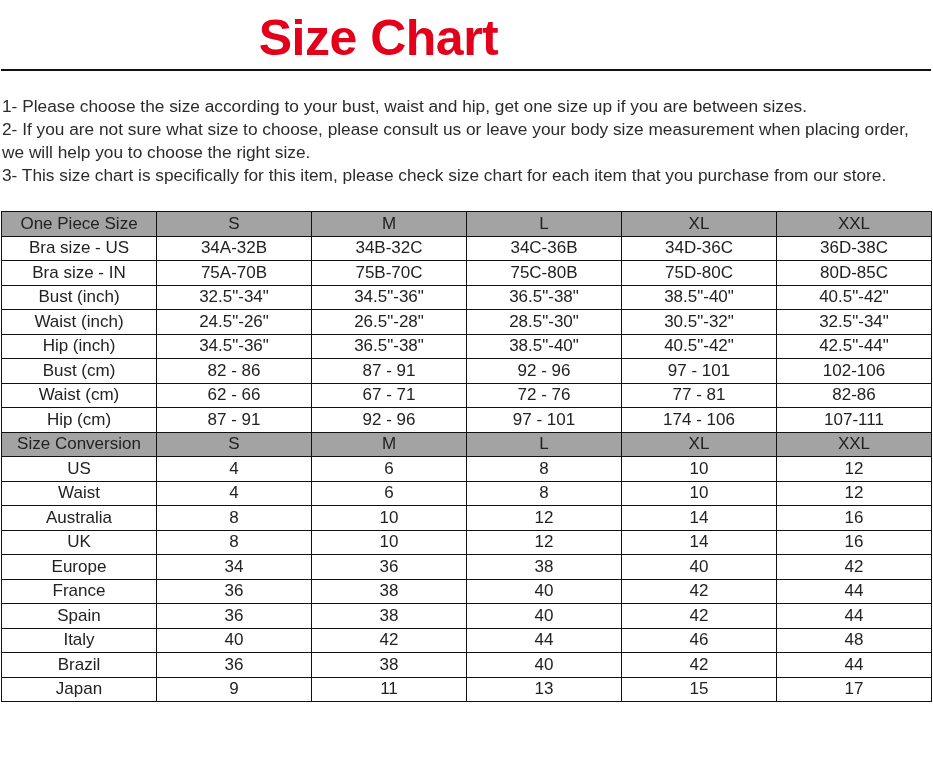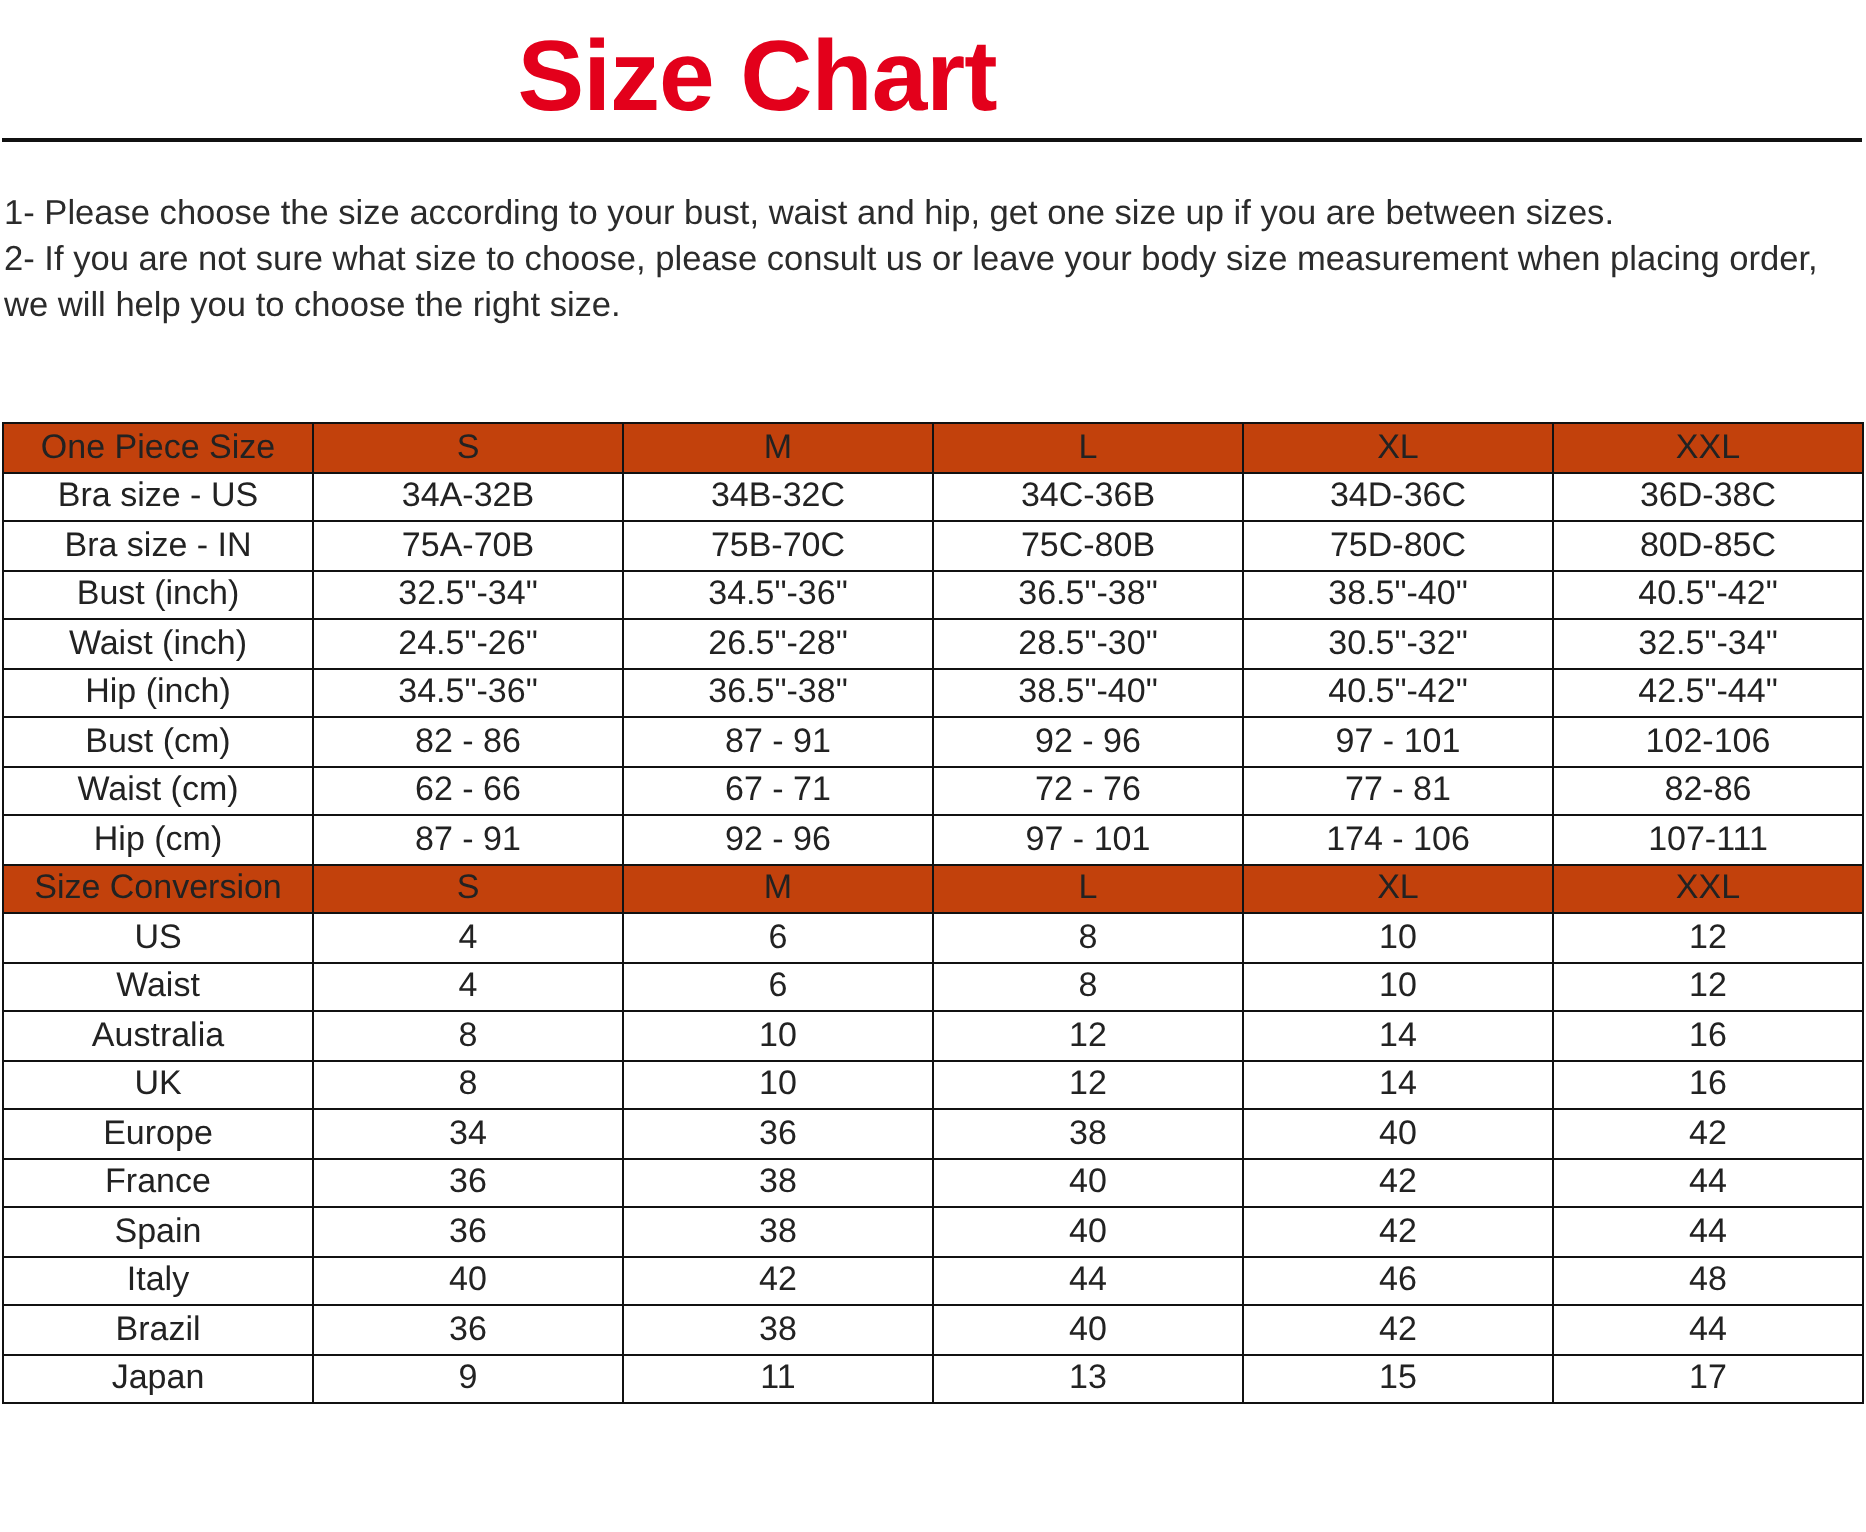--- a/index.html
+++ b/index.html
@@ -62,35 +62,36 @@
       padding: 0;
       text-align: center;
       vertical-align: middle;
       font-size: 17px;
       line-height: 20px;
       color: #222222;
       white-space: nowrap;
       overflow: hidden;
     }
     table.size-table tr.header-row td {
-      background: #c2410c;
+      background: #a3a3a3;
       margin-top: 12px;
     }
     col.c-label { width: 155px; }
     col.c-size { width: 155px; }
   </style>
 </head>
 <body>
 
 <div class="title">Size Chart</div>
 <div class="title-rule"></div>
 
 <div class="notes">
   <p>1- Please choose the size according to your bust, waist and hip, get one size up if you are between sizes.</p>
   <p>2- If you are not sure what size to choose, please consult us or leave your body size measurement when placing order, we will help you to choose the right size.</p>
+  <p>3- This size chart is specifically for this item, please check size chart for each item that you purchase from our store.</p>
 </div>
 
 <table class="size-table">
   <colgroup>
     <col class="c-label">
       <col class="c-size">
       <col class="c-size">
       <col class="c-size">
       <col class="c-size">
       <col class="c-size">

